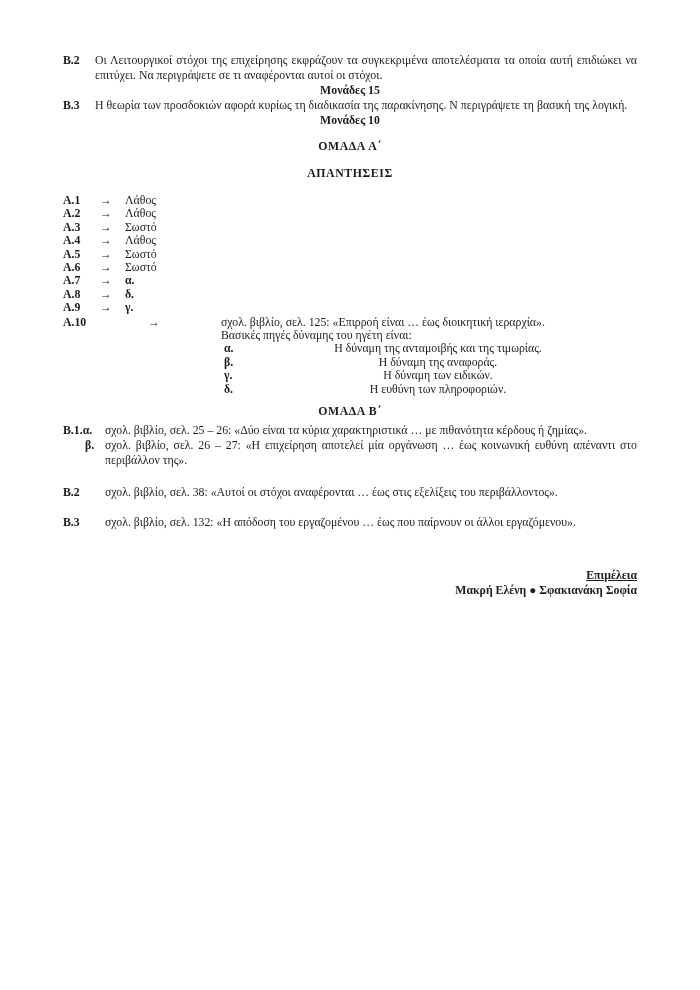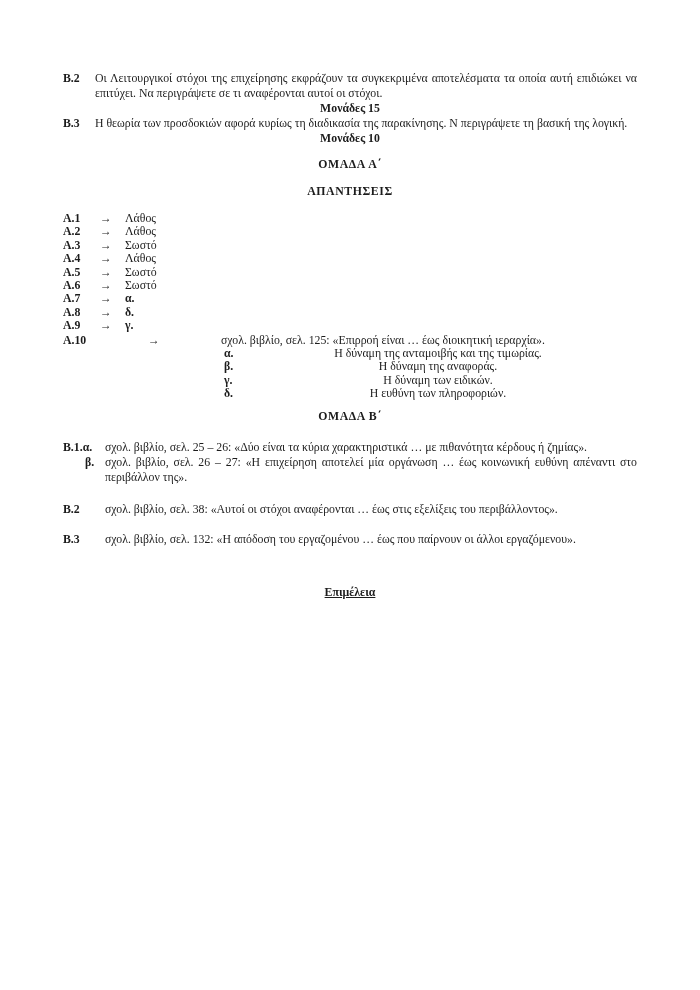--- a/index.html
+++ b/index.html
@@ -6,21 +6,21 @@
   html, body {
     width: 700px; height: 990px;
     background: #ffffff;
     font-family: "Liberation Serif", "DejaVu Serif", serif;
     font-size: 11.8px;
     line-height: 15px;
     color: #1c1c1c;
   }
   .page {
     width: 700px; height: 990px;
-    padding: 71px 63px 0 63px;
+    padding: 53px 63px 0 63px;
     overflow: hidden;
   }
 
   
   .q-row { display: flex; }
   .q-label { width: 32px; flex-shrink: 0; font-weight: bold; }
   .q-text { flex: 1; text-align: justify; }
   .points { text-align: center; font-weight: bold; }
 
   
@@ -42,30 +42,30 @@
 
   
   .a10-row { display: flex; line-height: 13.4px; margin-top: 1px; gap: 48px; }
   .a10-content { flex: 1; }
   .a10-intro { line-height: 13.4px; }
   .opt-row { display: flex; line-height: 13.4px; }
   .opt-marker { width: 15px; flex-shrink: 0; font-weight: bold; margin-left: 3px; }
   .opt-text { flex: 1; text-align: center; }
 
   
-  .b-list { margin-top: 16px; }
+  .b-list { margin-top: 4px; }
   .b-row { display: flex; margin-top: 0; }
   .b-row.gap-lg { margin-top: 17px; }
   .b-row.gap-md { margin-top: 15px; }
   .b-label { width: 42px; flex-shrink: 0; font-weight: bold; }
   .b-row.indent .b-label { padding-left: 22px; }
   .b-text { flex: 1; text-align: justify; text-align-last: left; }
 
   
-  .footer { margin-top: 38px; text-align: center; }
+  .footer { margin-top: 38px; text-align: right; }
   .footer-title { font-weight: bold; text-decoration: underline; }
   .footer-names { font-weight: bold; }
 </style>
 </head>
 <body>
 
 <div class="page">
 
   <div class="q-row">
     <div class="q-label">Β.2</div>
@@ -127,20 +127,21 @@
       <div class="a-label">Α.9</div>
       <div class="a-arrow">→</div>
       <div class="a-value">γ.</div>
     </div>
 
     <div class="a10-row">
       <div class="a-label">Α.10</div>
       <div class="a-arrow">→</div>
       <div class="a10-content">
         <div style="line-height:13.4px;">σχολ. βιβλίο, σελ. 125: «Επιρροή είναι … έως διοικητική ιεραρχία».</div>
+        <div class="a10-intro">Βασικές πηγές δύναμης του ηγέτη είναι:</div>
         <div class="opt-row">
           <div class="opt-marker">α.</div>
           <div class="opt-text">Η δύναμη της ανταμοιβής και της τιμωρίας.</div>
         </div>
         <div class="opt-row">
           <div class="opt-marker">β.</div>
           <div class="opt-text">Η δύναμη της αναφοράς.</div>
         </div>
         <div class="opt-row">
           <div class="opt-marker">γ.</div>
@@ -170,15 +171,16 @@
       <div class="b-text">σχολ. βιβλίο, σελ. 38: «Αυτοί οι στόχοι αναφέρονται … έως στις εξελίξεις του περιβάλλοντος».</div>
     </div>
     <div class="b-row gap-md">
       <div class="b-label">Β.3</div>
       <div class="b-text">σχολ. βιβλίο, σελ. 132: «Η απόδοση του εργαζομένου … έως που παίρνουν οι άλλοι εργαζόμενου».</div>
     </div>
   </div>
 
   <div class="footer">
     <div class="footer-title">Επιμέλεια</div>
+    <div class="footer-names">Μακρή Ελένη ● Σφακιανάκη Σοφία</div>
   </div>
 
 </div>
 
 </body></html>

